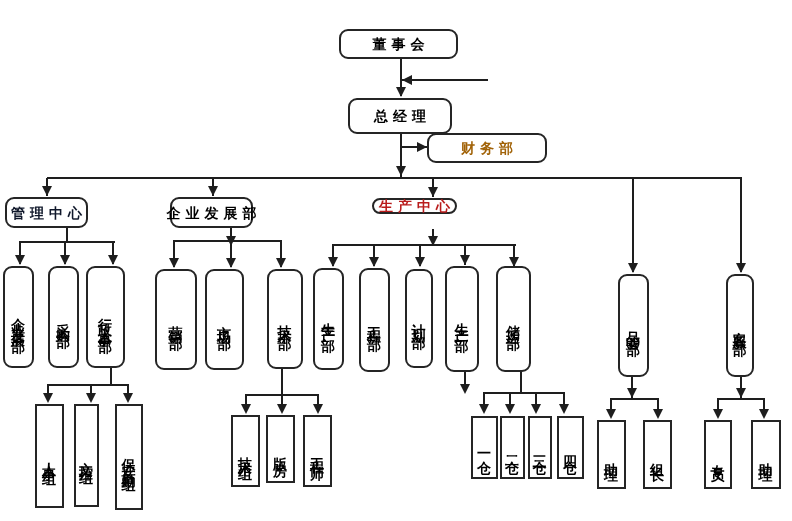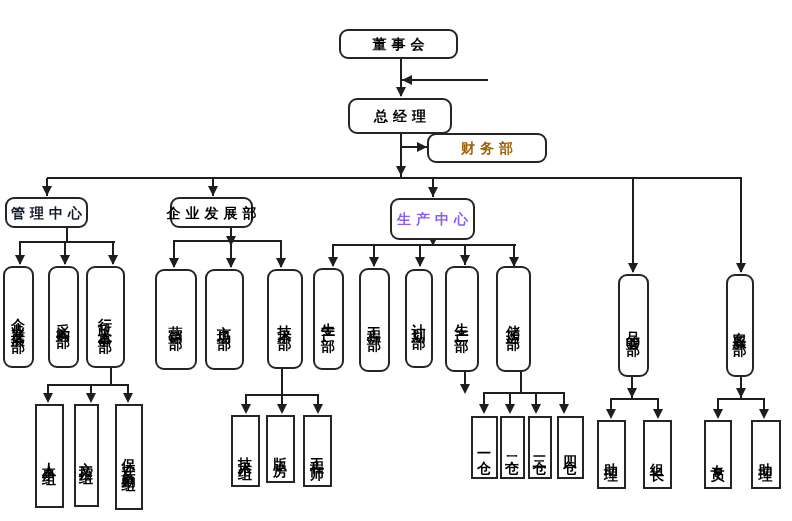--- a/index.html
+++ b/index.html
@@ -161,21 +161,21 @@
     <div class="arrow arrow-down" style="left: 606px; top: 409px;"></div>
     <div class="arrow arrow-down" style="left: 653px; top: 409px;"></div>
     <div class="arrow arrow-down" style="left: 736px; top: 388px;"></div>
     <div class="arrow arrow-down" style="left: 713px; top: 409px;"></div>
     <div class="arrow arrow-down" style="left: 759px; top: 409px;"></div>
     <div class="node rounded h" style="left: 339px; top: 29px; width: 119px; height: 30px; border-color: rgb(37, 37, 37); color: rgb(0, 0, 0);">董事会</div>
     <div class="node rounded h" style="left: 348px; top: 98px; width: 104px; height: 36px; border-color: rgb(37, 37, 37); color: #000000;">总经理</div>
     <div class="node rounded h" style="left: 427px; top: 133px; width: 120px; height: 30px; border-color: rgb(37, 37, 37); color: #a16207;">财务部</div>
     <div class="node rounded h" style="left: 5px; top: 197px; width: 83px; height: 31px; border-color: rgb(37, 37, 37); color: #0f172a;">管理中心</div>
     <div class="node rounded h" style="left: 170px; top: 197px; width: 83px; height: 31px; border-color: rgb(37, 37, 37); color: rgb(0, 0, 0);">企业发展部</div>
-    <div class="node rounded h" style="left: 390px; top: 198px; width: 85px; height: 42px; border-color: rgb(37, 37, 37); color: #8b5cf6;">生产中心</div>
+    <div class="node rounded h" style="left: 372px; top: 198px; width: 85px; height: 16px; border-color: rgb(37, 37, 37); color: #b91c1c;">生产中心</div>
     <div class="node rounded v" style="left: 3px; top: 266px; width: 31px; height: 102px; border-color: rgb(37, 37, 37); color: rgb(0, 0, 0);">企业发展部</div>
     <div class="node rounded v" style="left: 48px; top: 266px; width: 31px; height: 102px; border-color: rgb(37, 37, 37); color: rgb(0, 0, 0);">采购部</div>
     <div class="node rounded v" style="left: 86px; top: 266px; width: 39px; height: 102px; border-color: rgb(37, 37, 37); color: rgb(0, 0, 0);">行政人事部</div>
     <div class="node rounded v" style="left: 155px; top: 269px; width: 42px; height: 101px; border-color: rgb(37, 37, 37); color: rgb(0, 0, 0);">营销部</div>
     <div class="node rounded v" style="left: 205px; top: 269px; width: 39px; height: 101px; border-color: rgb(37, 37, 37); color: rgb(0, 0, 0);">市场部</div>
     <div class="node rounded v" style="left: 267px; top: 269px; width: 36px; height: 100px; border-color: rgb(37, 37, 37); color: rgb(0, 0, 0);">技术部</div>
     <div class="node rounded v" style="left: 313px; top: 268px; width: 31px; height: 102px; border-color: rgb(37, 37, 37); color: rgb(0, 0, 0);">生产一部</div>
     <div class="node rounded v" style="left: 359px; top: 268px; width: 31px; height: 104px; border-color: rgb(37, 37, 37); color: rgb(0, 0, 0);">工程部</div>
     <div class="node rounded v" style="left: 405px; top: 269px; width: 28px; height: 99px; border-color: rgb(37, 37, 37); color: rgb(0, 0, 0);">计划部</div>
     <div class="node rounded v" style="left: 445px; top: 266px; width: 34px; height: 106px; border-color: rgb(37, 37, 37); color: rgb(0, 0, 0);">生产二部</div>

